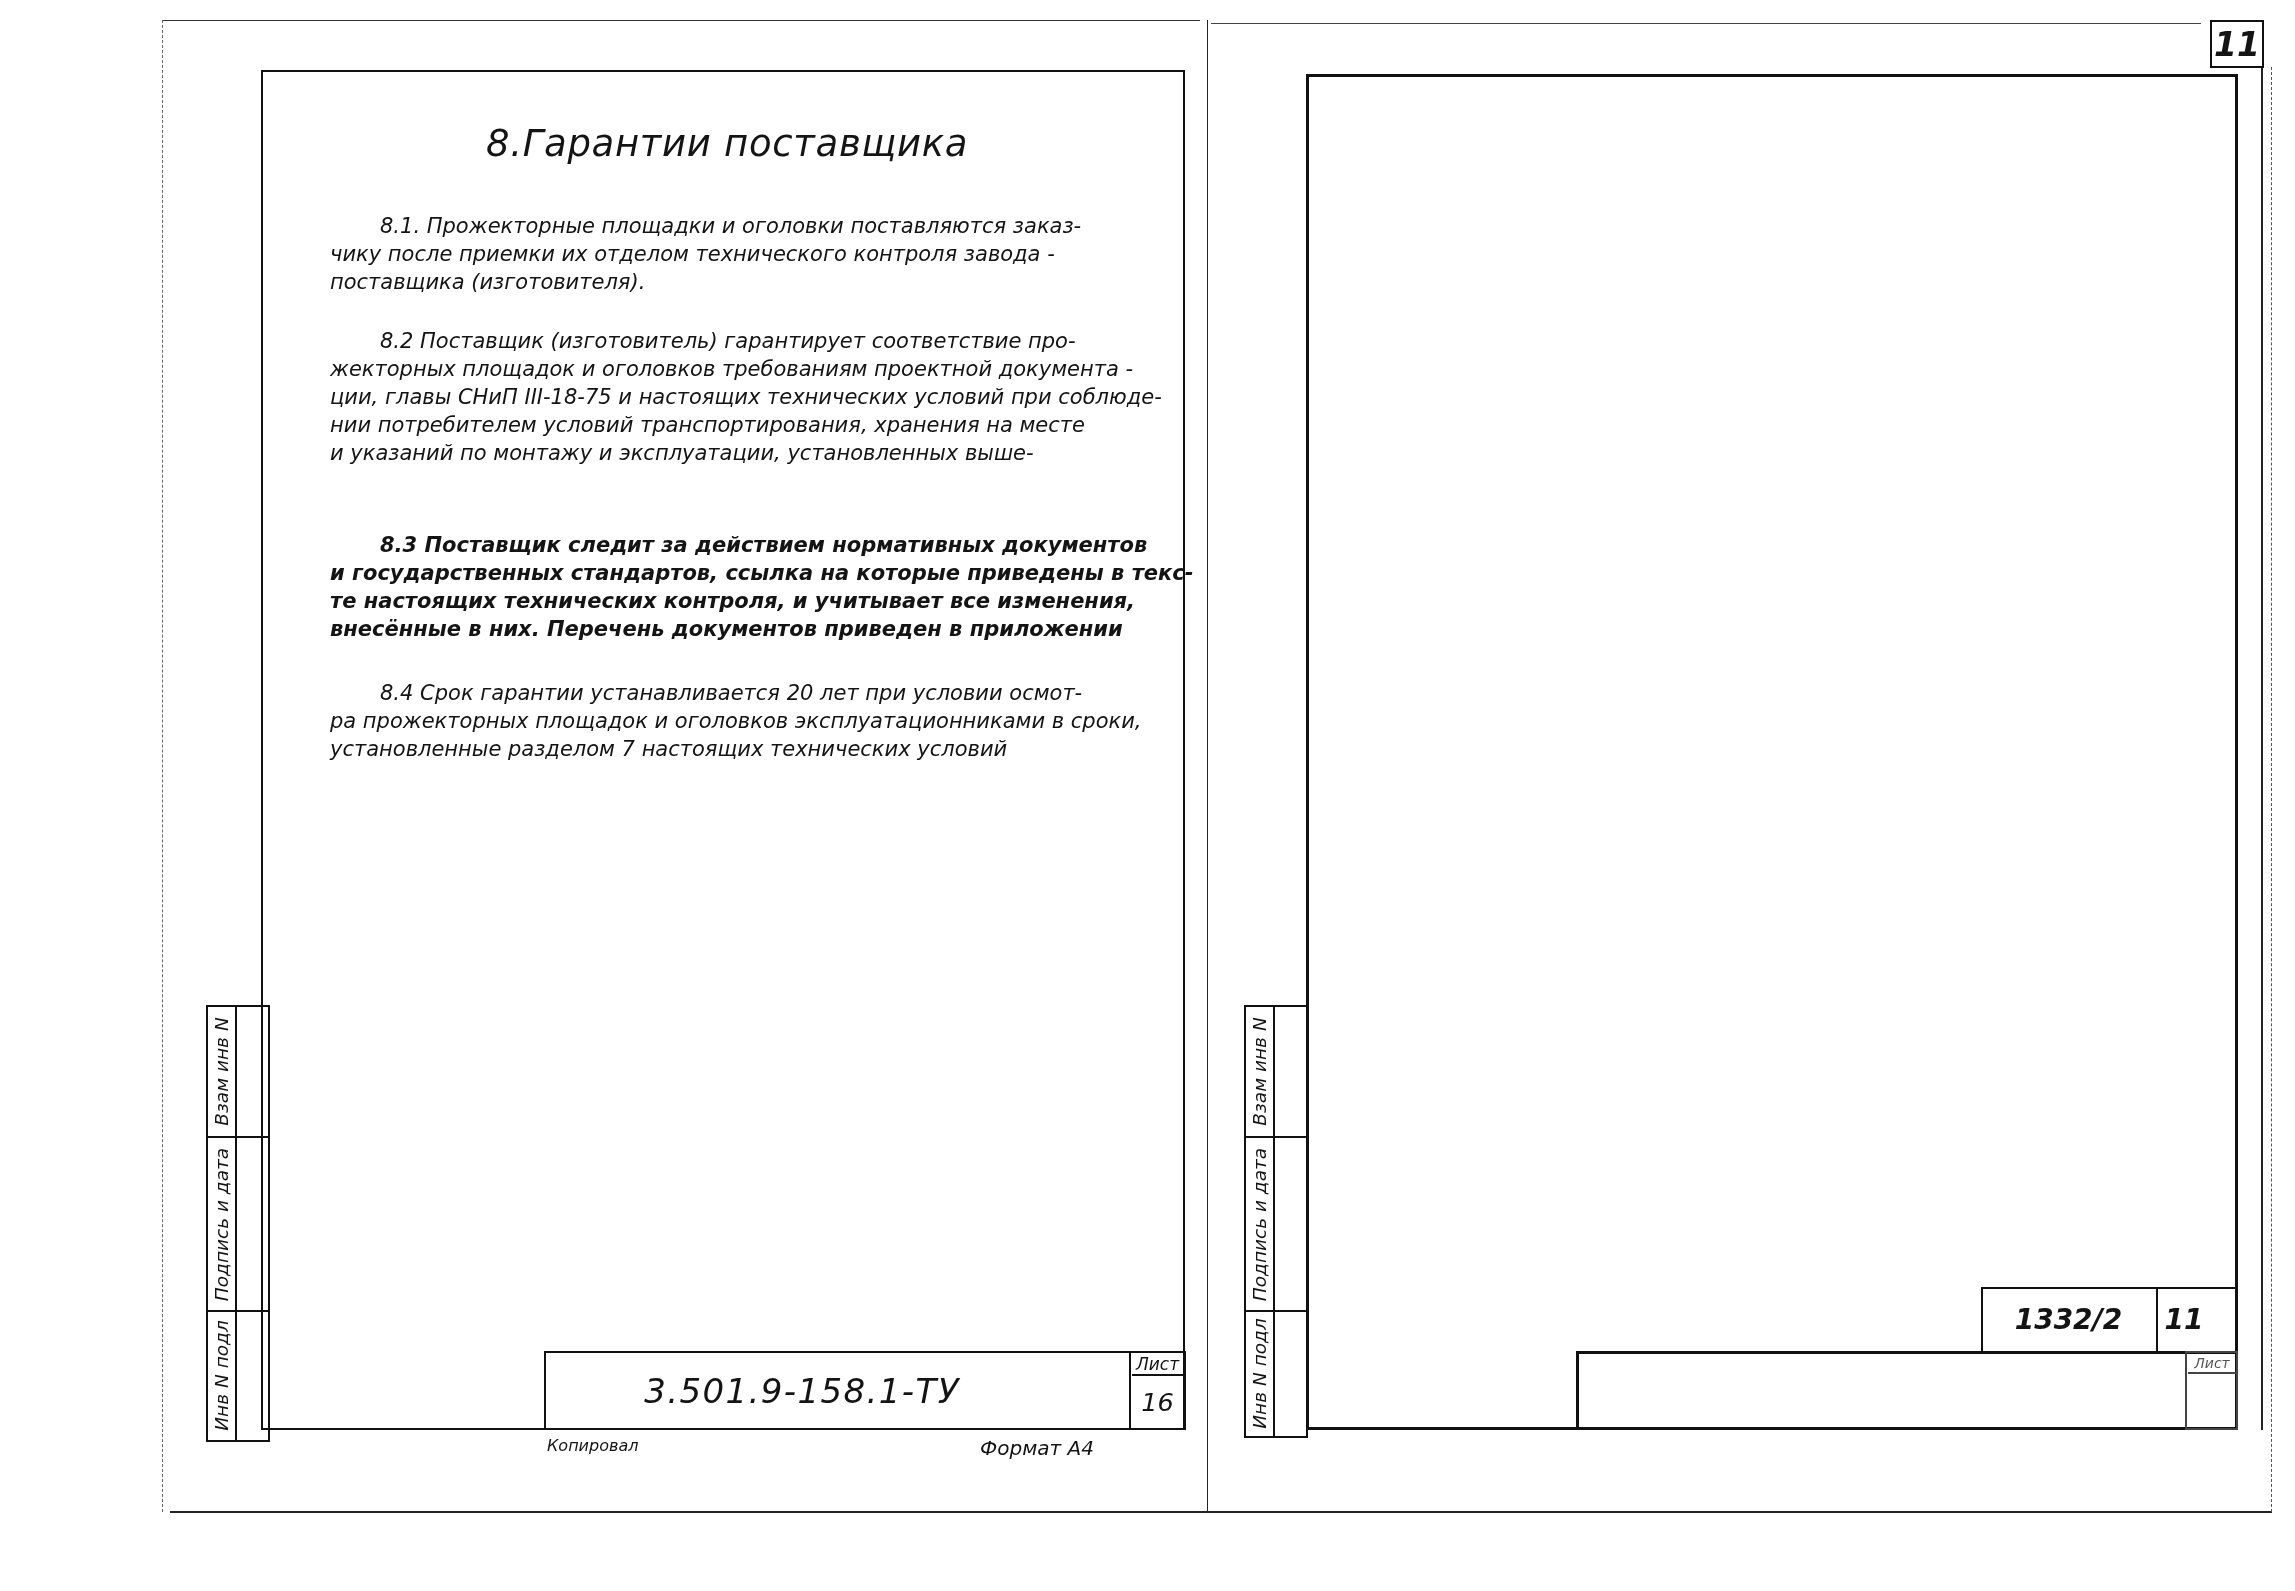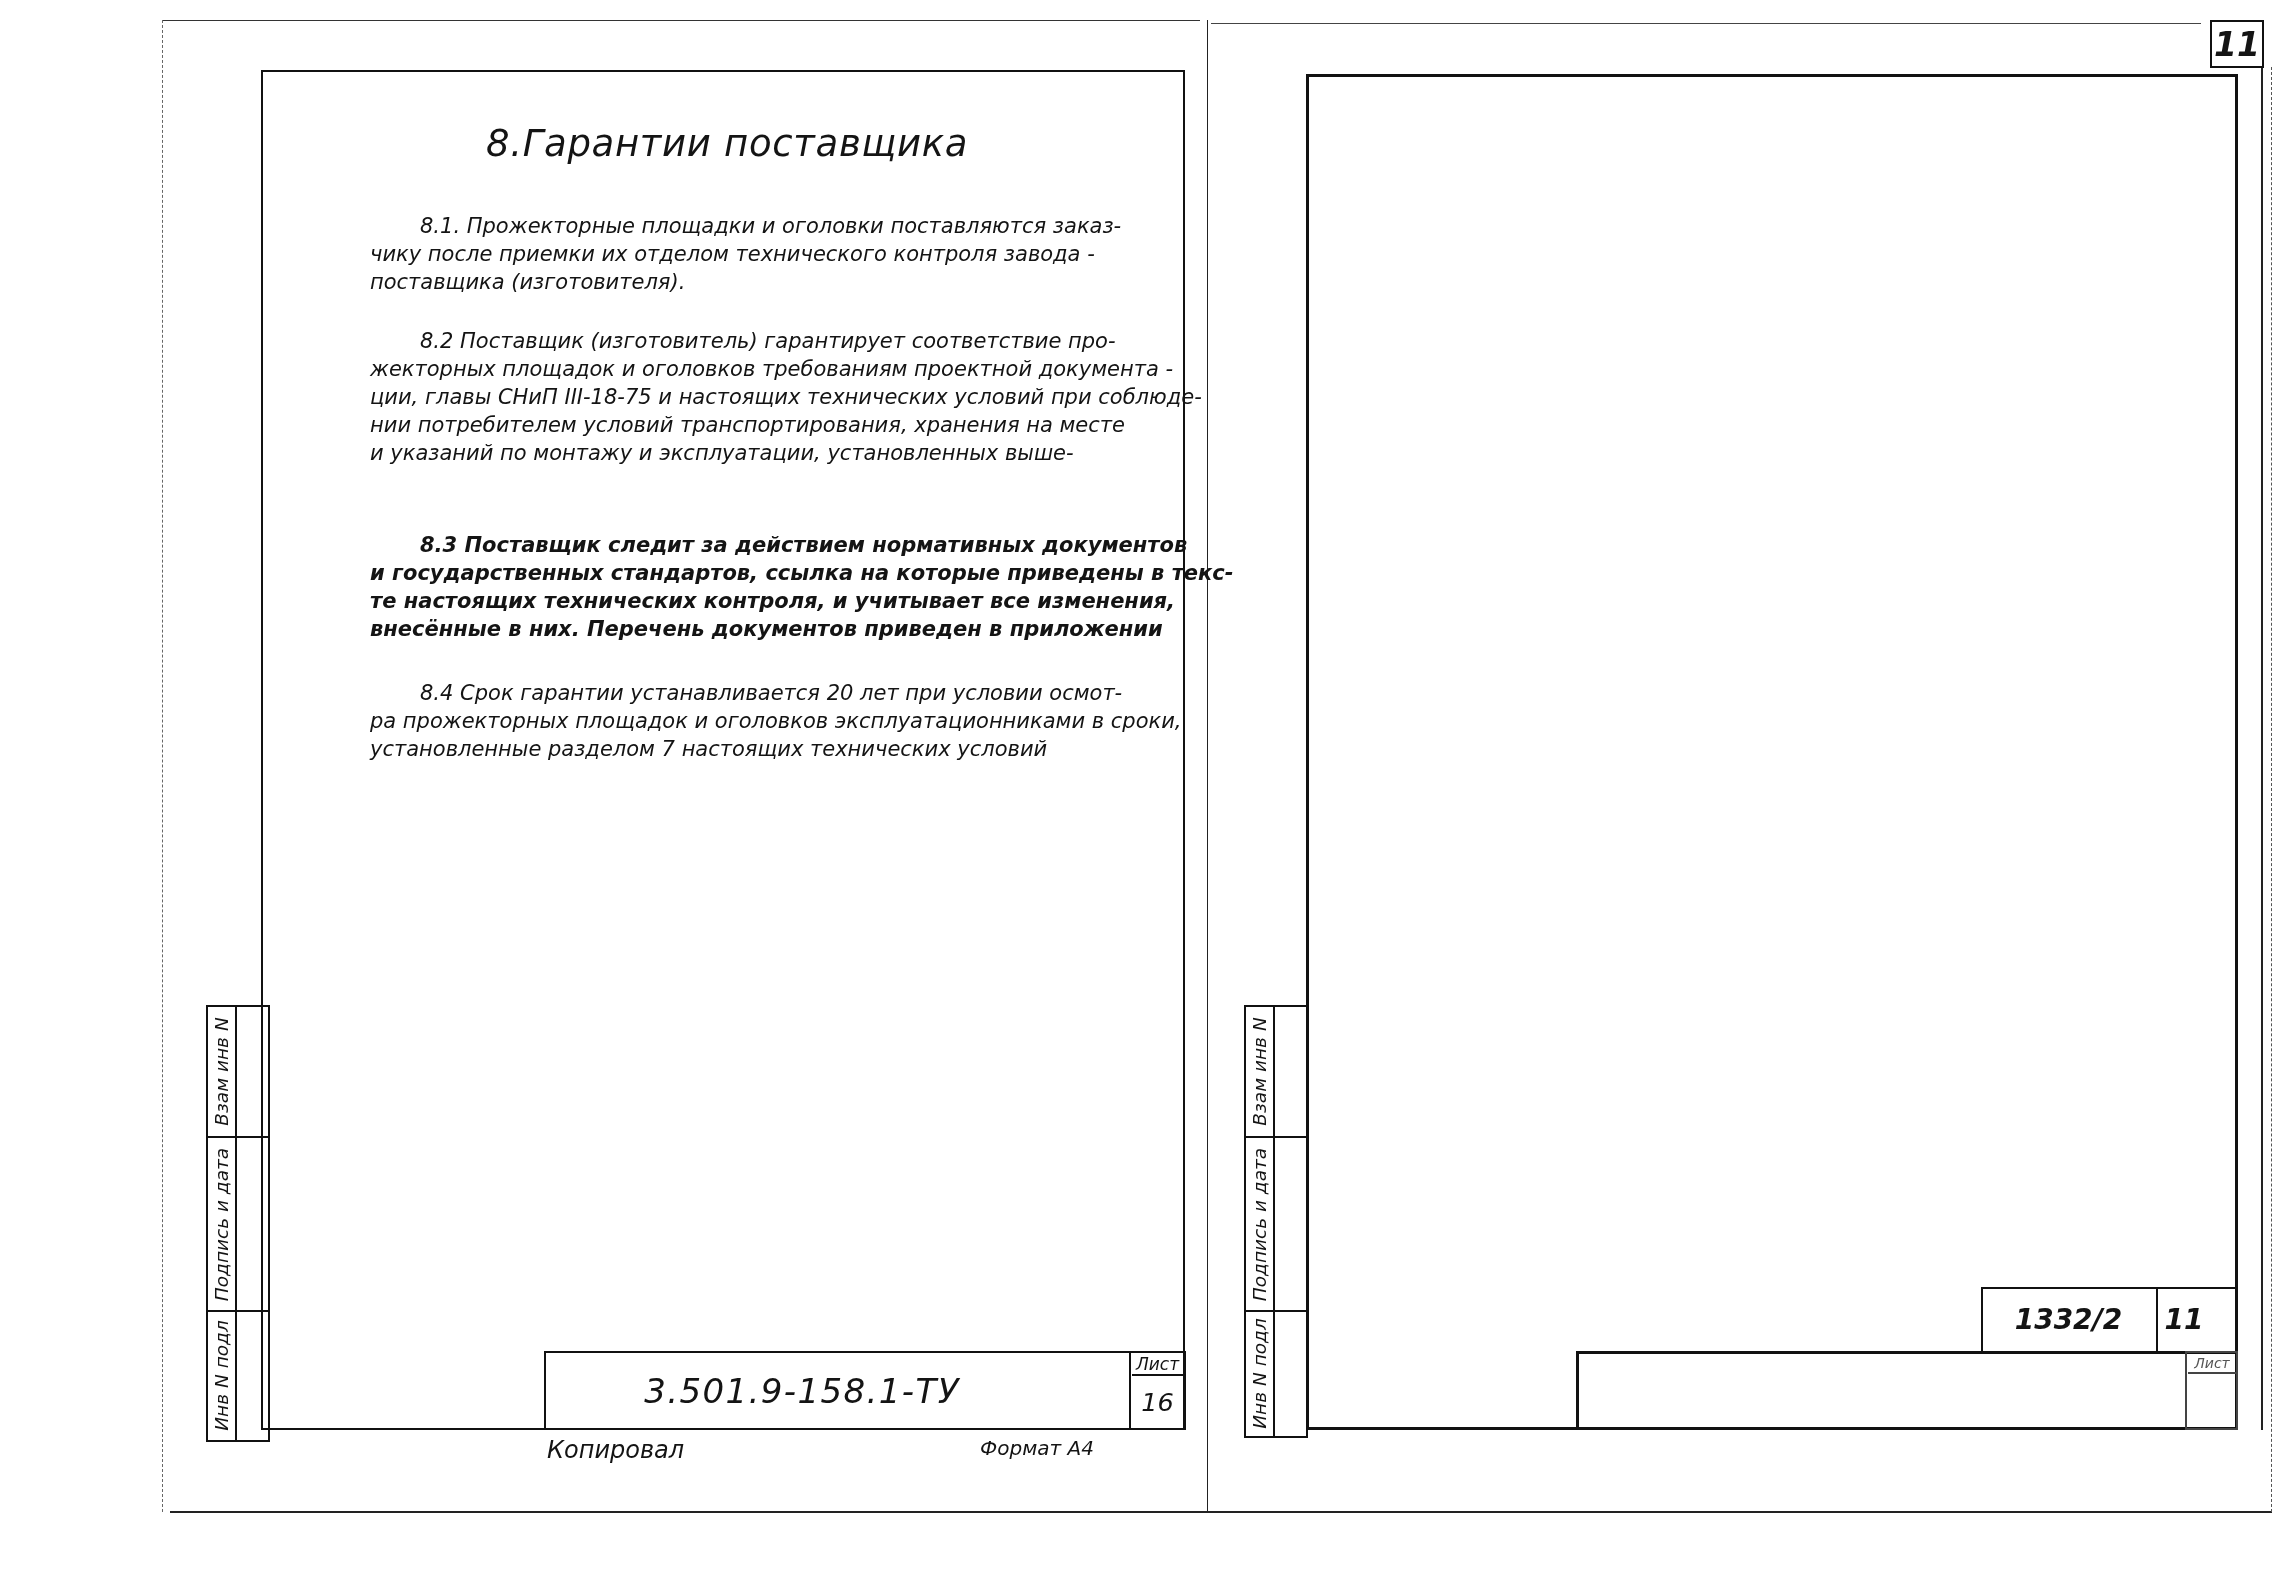--- a/index.html
+++ b/index.html
@@ -26,40 +26,40 @@
     
     .pagebox { left: 2210px; top: 20px; width: 54px; height: 48px; border: 2.8px solid #111; border-bottom-width: 2.1px;
       display: flex; align-items: center; justify-content: center; font-size: 33px; font-weight: bold; }
     .pagebox-stub { left: 2237px; top: 68px; width: 25.6px; height: 1362px; border-right: 2.1px solid #222; }
 
     
     .heading { left: 486px; top: 122px; font-size: 37px; white-space: nowrap; letter-spacing: 0.7px; }
 
     
     .para { left: 330px; width: 852px; font-size: 21px; line-height: 28px; }
-    .para .line { display: block; white-space: nowrap; margin-left: 40px; }
+    .para .line { display: block; white-space: nowrap; }
     .para .line.indent { padding-left: 50px; }
 
     
     .stamp-col { width: 64px; height: 437px; border: 2.8px solid #111; }
     .stamp-col .cell { position: absolute; left: 0; width: 100%; box-sizing: border-box; border-bottom: 2.8px solid #111; }
     .stamp-col .cell:last-child { border-bottom: none; }
     .stamp-col .label-strip { position: absolute; left: 0; top: 0; width: 27px; height: 100%; border-right: 2.1px solid #111; }
     .stamp-col .label { position: absolute; left: 0; top: 0; width: 27px; height: 100%;
       display: flex; align-items: center; justify-content: center; }
     .stamp-col .label span { transform: rotate(-90deg); white-space: nowrap; font-size: 18.5px; }
 
     
     .lp-tb { left: 544px; top: 1351px; width: 642px; height: 79px; border: 2.8px solid #111; border-right: none; }
     .lp-tb-code { left: 544px; top: 1351px; width: 516px; height: 79px; display: flex; align-items: center; justify-content: center; font-size: 34px; letter-spacing: 1.4px; text-align: right; }
     .lp-list { left: 1129px; top: 1351px; width: 57px; height: 79px; border: 2.8px solid #111; }
     .lp-list-label { left: 1132px; top: 1353px; width: 51px; height: 23px; border-bottom: 2.1px solid #111; font-size: 17px; display: flex; align-items: center; justify-content: center; }
     .lp-list-num { left: 1132px; top: 1377px; width: 51px; height: 50px; font-size: 25.6px; display: flex; align-items: center; justify-content: center; border-radius: 6px; }
 
-    .lp-copied { left: 547px; top: 1436px; font-size: 24px; }
+    .lp-copied { left: 547px; top: 1436px; font-size: 16px; }
     .lp-format { left: 980px; top: 1436px; font-size: 20px; }
 
     .rp-stamp { left: 1981px; top: 1287px; width: 257px; height: 65px; border: 2.8px solid #111; border-bottom: none; }
     .rp-stamp-a { left: 1981px; top: 1287px; width: 177px; height: 65px; border-right: 2.1px solid #111; display: flex; align-items: center; justify-content: center; font-size: 28px; font-weight: bold; }
     .rp-stamp-b { left: 2130px; top: 1287px; width: 108px; height: 65px; display: flex; align-items: center; justify-content: center; font-size: 28px; font-weight: bold; }
     .rp-tb { left: 1576px; top: 1351px; width: 662px; height: 79px; border: 3.6px solid #111; border-right: none; }
     .rp-list { left: 2185px; top: 1351px; width: 53px; height: 79px; border: 2.1px solid #444; }
     .rp-list-label { left: 2188px; top: 1353px; width: 48px; height: 21px; border-bottom: 2.1px solid #444; font-size: 14px; color: #555; display: flex; align-items: center; justify-content: center; }
   </style>
 </head>

